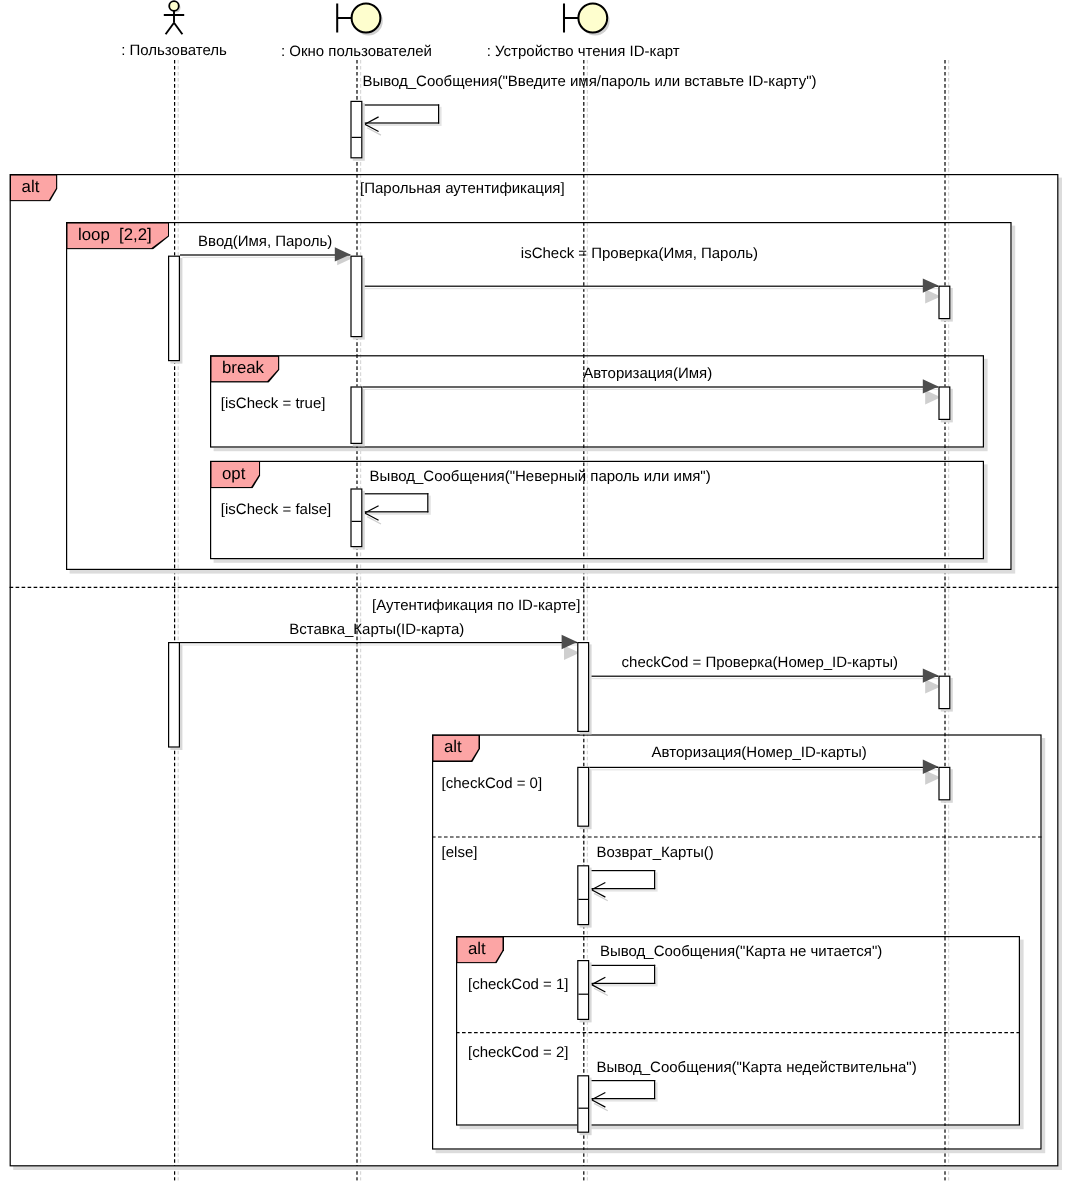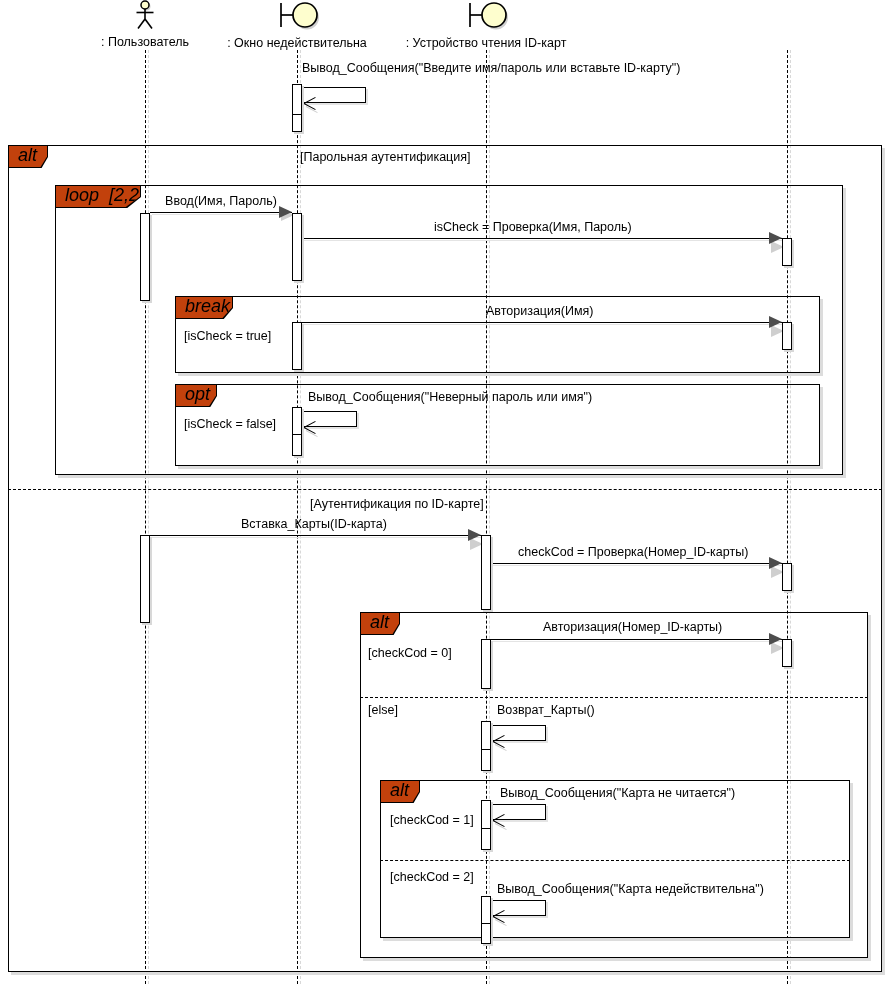--- a/index.html
+++ b/index.html
@@ -13,23 +13,23 @@
   
   .lifeline { position:absolute; top:50px; bottom:0; width:0; border-left:1px dashed #000; }
   .lifeline::after { content:""; position:absolute; top:0; bottom:0; left:2px; border-left:1px dashed #d8d8d8; }
   
   .participant { position:absolute; top:0; width:170px; display:flex; flex-direction:column; align-items:center;justify-content:space-between; }
   .p-label { margin-top:2px; white-space:nowrap; font-size:12.5px; }
   
   .frame { position:absolute; border:1.4px solid #000; background:transparent; box-shadow:3px 3px 0 #dcdcdc; }
   .ftag { position:absolute; top:-1px; left:-1px; background:#000;
           clip-path:polygon(0 0,100% 0,100% 52%,84% 100%,0 100%); }
-  .ftag-in { position:absolute; inset:1px; background:#c2410c;
+  .ftag-in { position:absolute; inset:1px; background:#fca5a5;
           clip-path:polygon(0 0,100% 0,100% 50%,83% 100%,0 100%);
-          display:flex; align-items:center; padding:0 12px 3px 9px; white-space:pre; font-size:18px;font-style:italic; }
+          display:flex; align-items:center; padding:0 12px 3px 9px; white-space:pre; font-size:14px; }
   .guard { position:absolute; white-space:nowrap; font-size:12.5px; }
   .divider { position:absolute; height:0; border-top:1.3px dashed #000; }
   
   .mtext { position:absolute; white-space:nowrap; font-size:12.5px; }
   .center { text-align:center; }
   .mline { position:absolute; height:0; border-top:1.3px solid #000; box-shadow:2px 2px 0 #e4e4e4; }
   .ah { position:absolute; width:0; height:0; border-top:6px solid transparent; border-bottom:6px solid transparent; border-left:13px solid #4d4d4d; }
   .ah-sh { position:absolute; width:0; height:0; border-top:6px solid transparent; border-bottom:6px solid transparent; border-left:13px solid #cfcfcf; }
   .selfloop { position:absolute; border:1.3px solid #000; border-left:none; box-shadow:2px 2px 0 #e4e4e4; }
   .oa { position:absolute; width:13px; height:0; border-top:1.5px solid #000; transform-origin:left center; }
@@ -64,21 +64,21 @@
 
   <div class="participant" style="left:212px">
     <span>
       <svg width="46" height="31" viewBox="0 0 46 31">
         <circle cx="33" cy="17.5" r="12" fill="#d0d0d0"></circle>
         <line x1="7" y1="3" x2="7" y2="27" stroke="#000" stroke-width="1.7"></line>
         <line x1="7" y1="15" x2="19" y2="15" stroke="#000" stroke-width="1.7"></line>
         <circle cx="31" cy="15" r="12" fill="#FEFECE" stroke="#000" stroke-width="1.7"></circle>
       </svg>
     </span>
-    <div class="p-label">: Окно недействительна</div>
+    <div class="p-label">: Окно пользователей</div>
   </div>
 
   <div class="participant" style="left:401px">
     <span>
       <svg width="46" height="31" viewBox="0 0 46 31">
         <circle cx="33" cy="17.5" r="12" fill="#d0d0d0"></circle>
         <line x1="7" y1="3" x2="7" y2="27" stroke="#000" stroke-width="1.7"></line>
         <line x1="7" y1="15" x2="19" y2="15" stroke="#000" stroke-width="1.7"></line>
         <circle cx="31" cy="15" r="12" fill="#FEFECE" stroke="#000" stroke-width="1.7"></circle>
       </svg>
@@ -109,21 +109,21 @@
     </div>
   </div>
 
   <div class="mtext center" style="left:152px; top:194px; width:138px">Ввод(Имя, Пароль)</div>
   <div class="mline" style="left:150px; top:212px; width:142px"></div>
   <span class="ah-sh" style="left:281px; top:209px"></span>
   <span class="ah" style="left:279px; top:206px"></span>
   <div class="act" style="left:140px; top:213px; height:88px"></div>
   <div class="act" style="left:292px; top:213px; height:68px"></div>
 
-  <div class="mtext" style="left:434px; top:220px">isCheck = Проверка(Имя, Пароль)</div>
+  <div class="mtext" style="left:434px; top:204px">isCheck = Проверка(Имя, Пароль)</div>
   <div class="mline" style="left:302px; top:238px; width:480px"></div>
   <span class="ah-sh" style="left:771px; top:241px"></span>
   <span class="ah" style="left:769px; top:232px"></span>
   <div class="act" style="left:782px; top:238px; height:28px"></div>
 
   <div class="frame" style="left:175px; top:296px; width:645px; height:77px">
     <div class="ftag" style="width:58px; height:23px">
       <div class="ftag-in">break</div>
     </div>
   </div>

